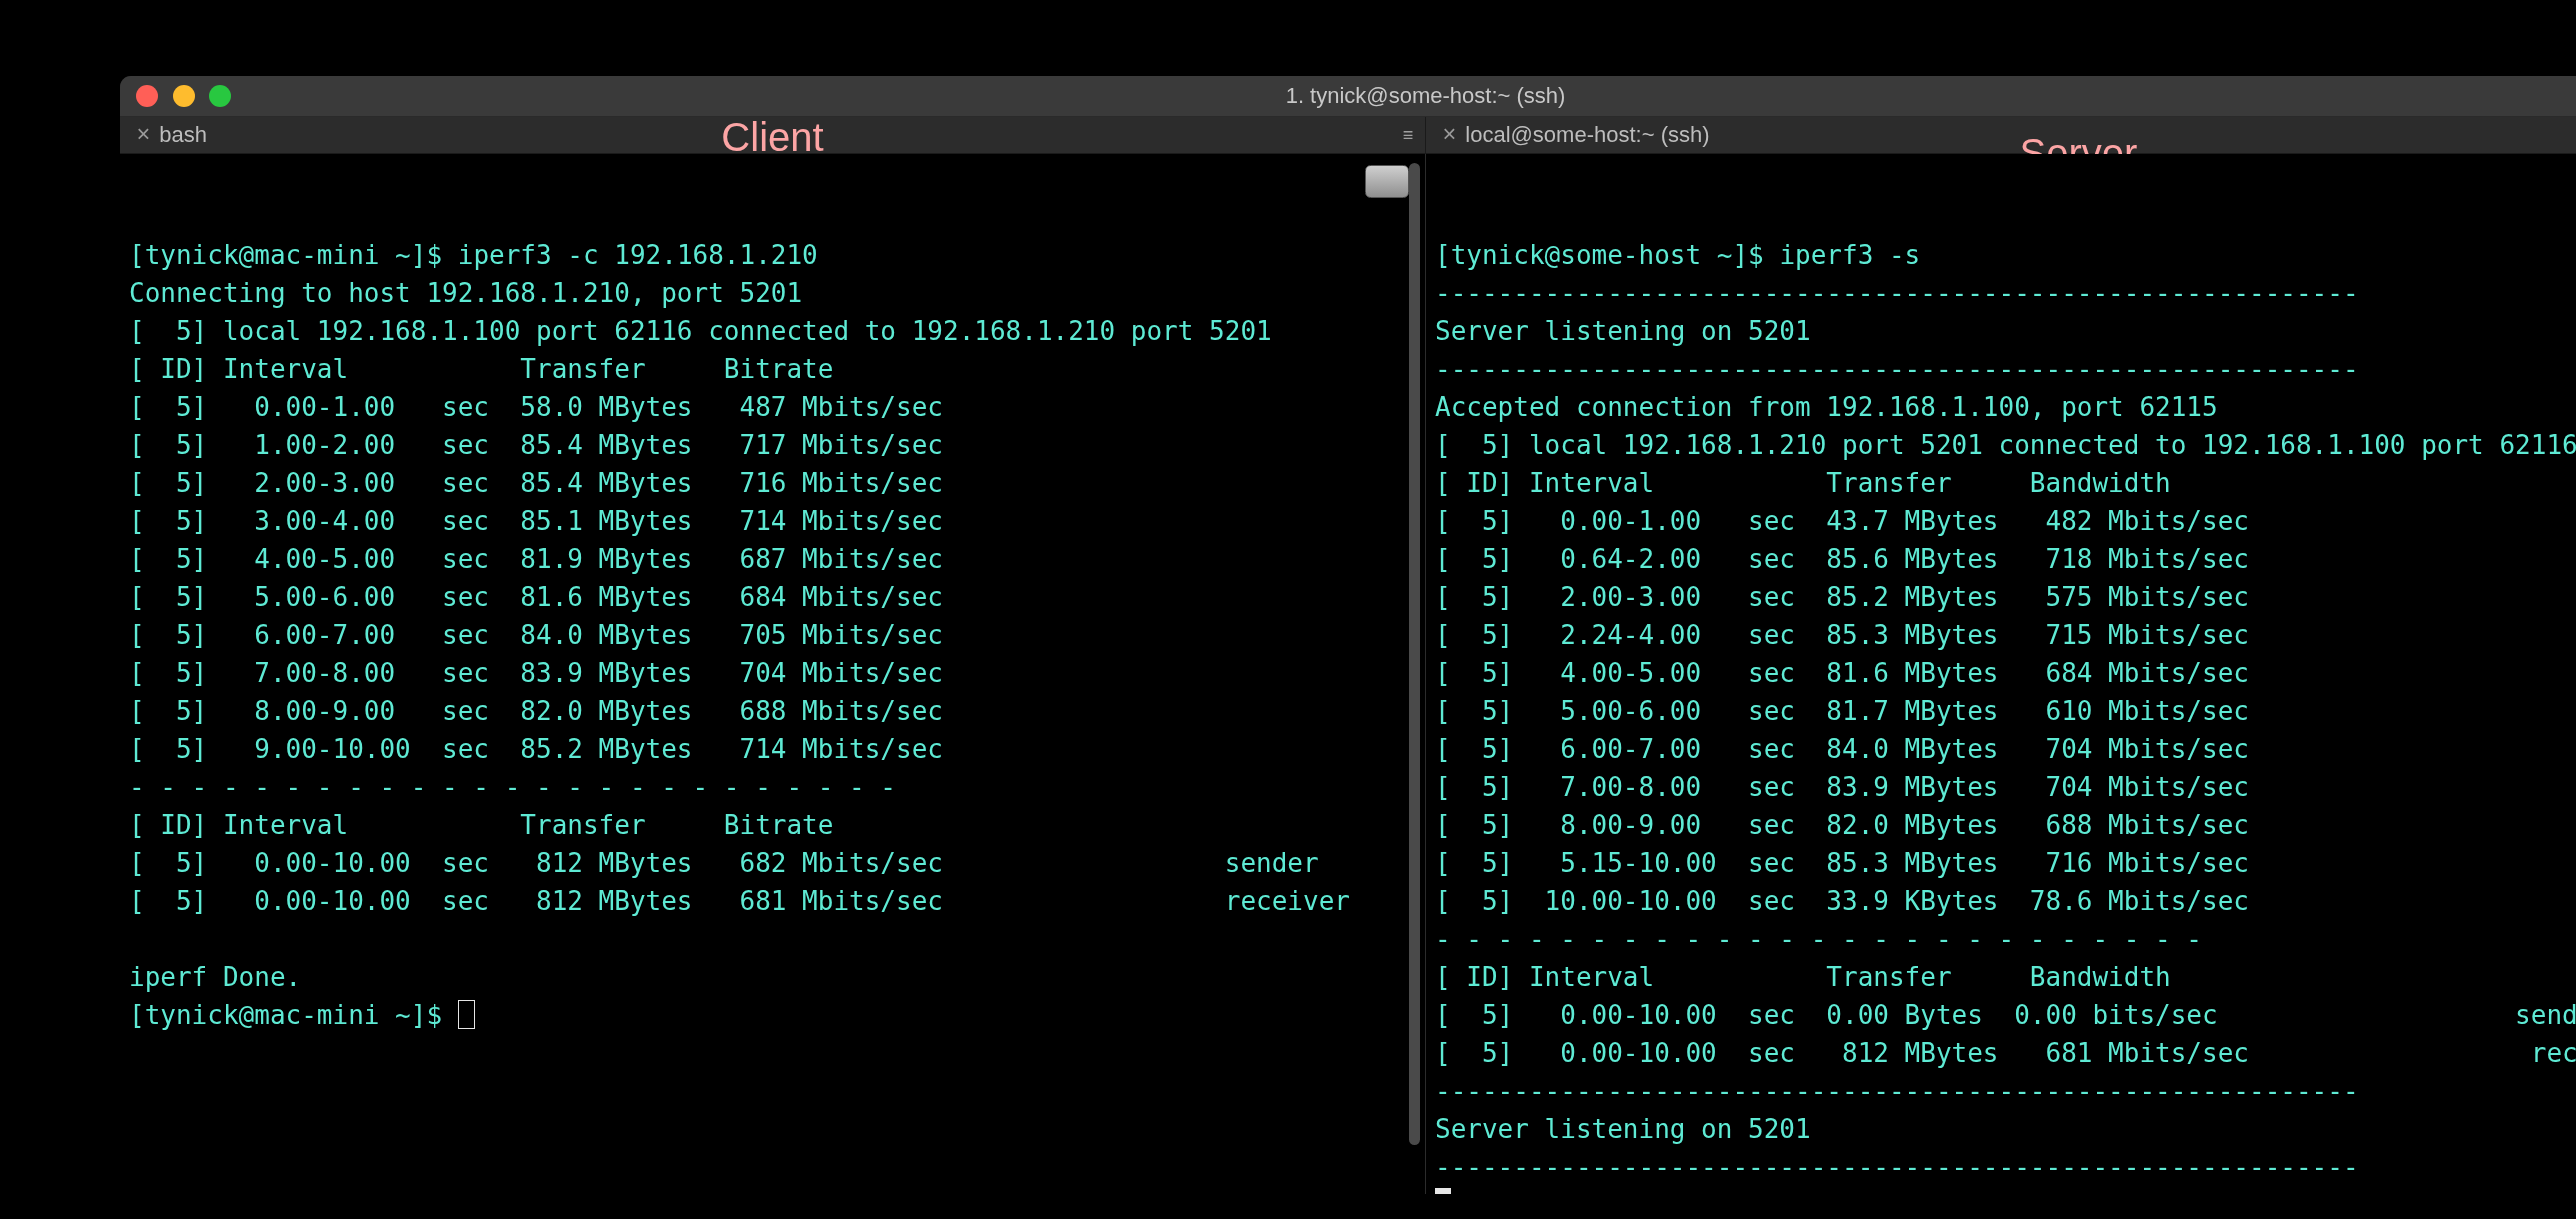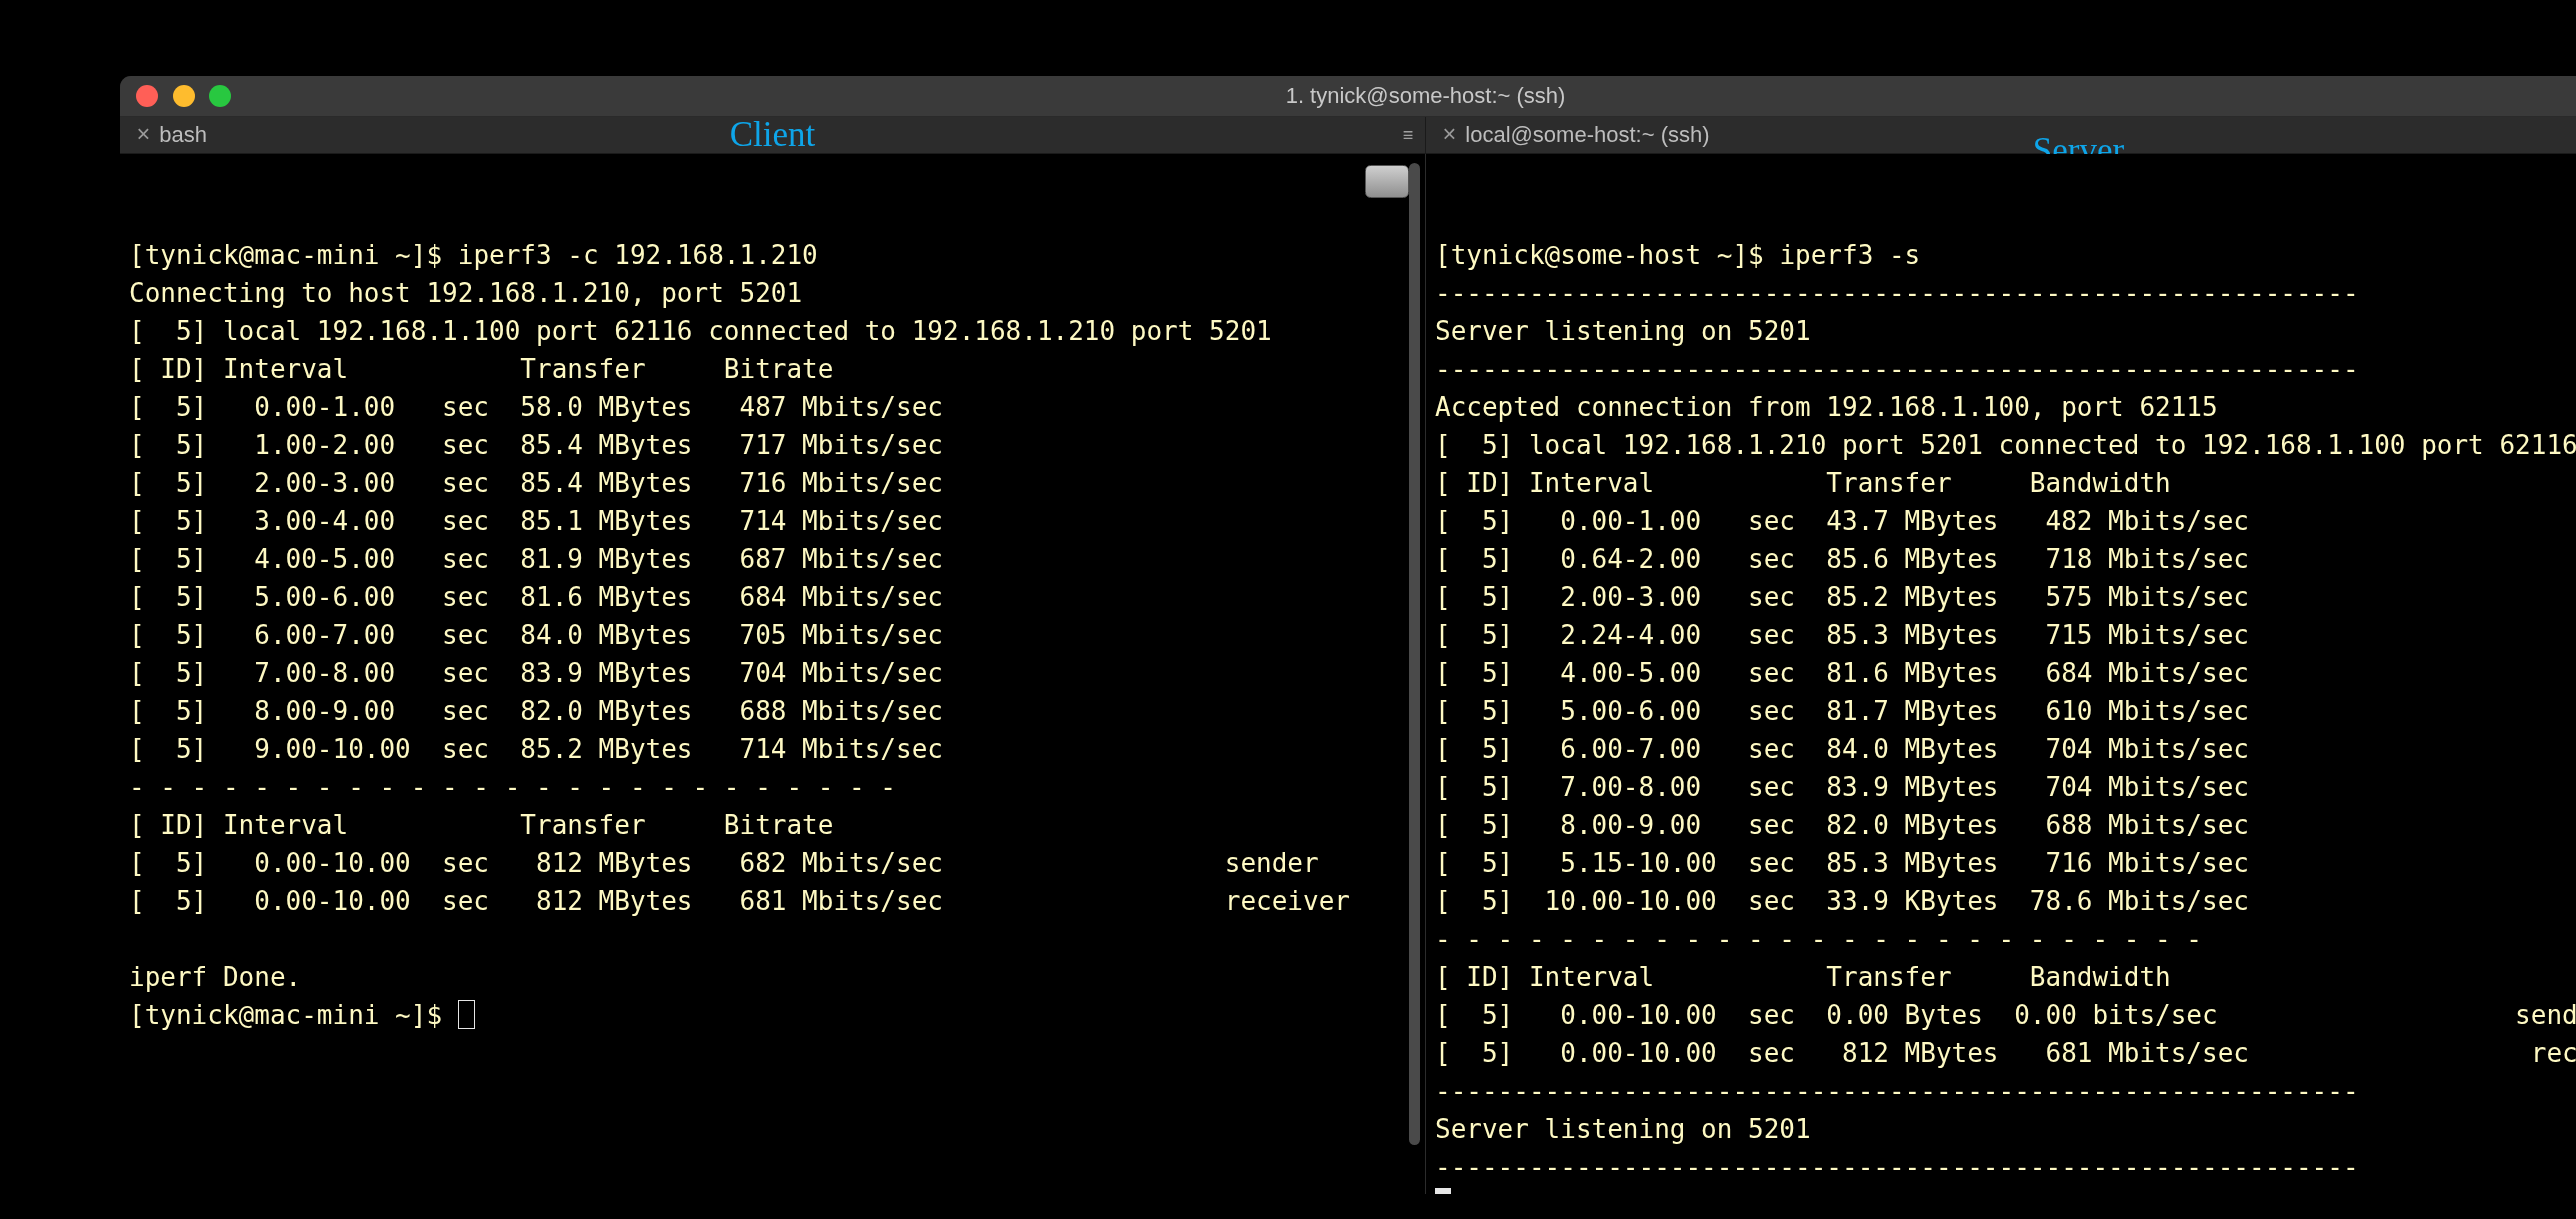--- a/index.html
+++ b/index.html
@@ -79,39 +79,39 @@
   }
   .tab .menu-icon {
     position: absolute;
     right: 12.7px;
     color: #a0a0a0;
     font-size: 18px;
     letter-spacing: -0.9px;
   }
   .tab .overlay-label {
     position: absolute;
-    color: #0ea5e9;
-    font-family: Liberation Serif, serif;
-    font-size: 35px;
+    color: #fca5a5;
+    font-family: Liberation Sans, sans-serif;
+    font-size: 40px;
     font-weight: 400;
     pointer-events: none;
     top: -1.8px;
   }
   .tab.left  .overlay-label { left: 50%; transform: translateX(-50%); }
   .tab.right .overlay-label { left: 50%; transform: translateX(-50%); margin-top: 16px; }
 
   .panes {
     display: flex;
     height: calc(100% - 76px);
   }
   .pane {
     flex: 1;
     position: relative;
     background: #000;
-    color: #fef9c3;
+    color: #5eead4;
     font-size: 26px;
     line-height: 38px;
     padding: 5.5px 9px 9px 9px;
     white-space: pre;
     overflow: hidden;
   }
   .pane + .pane {
     border-left: 1.8px solid #2c2c2c;
   }
   .scroll-indicator {

